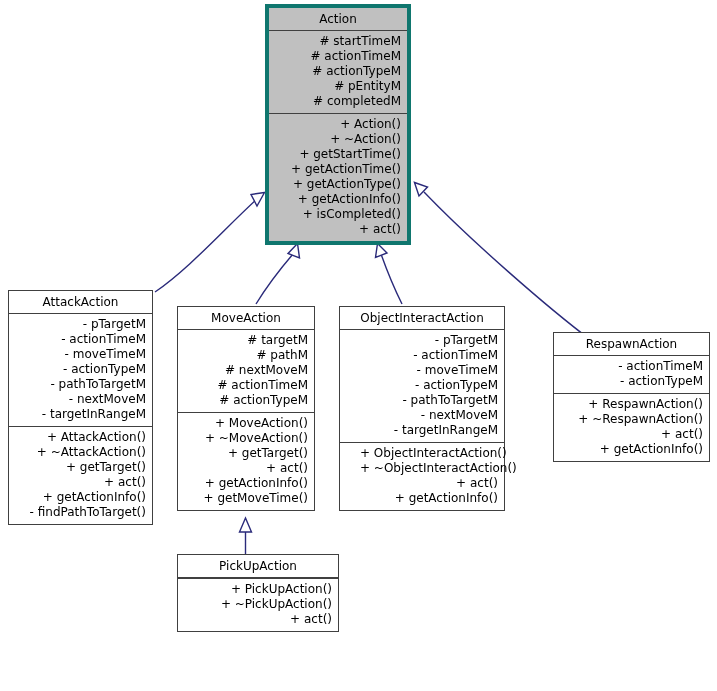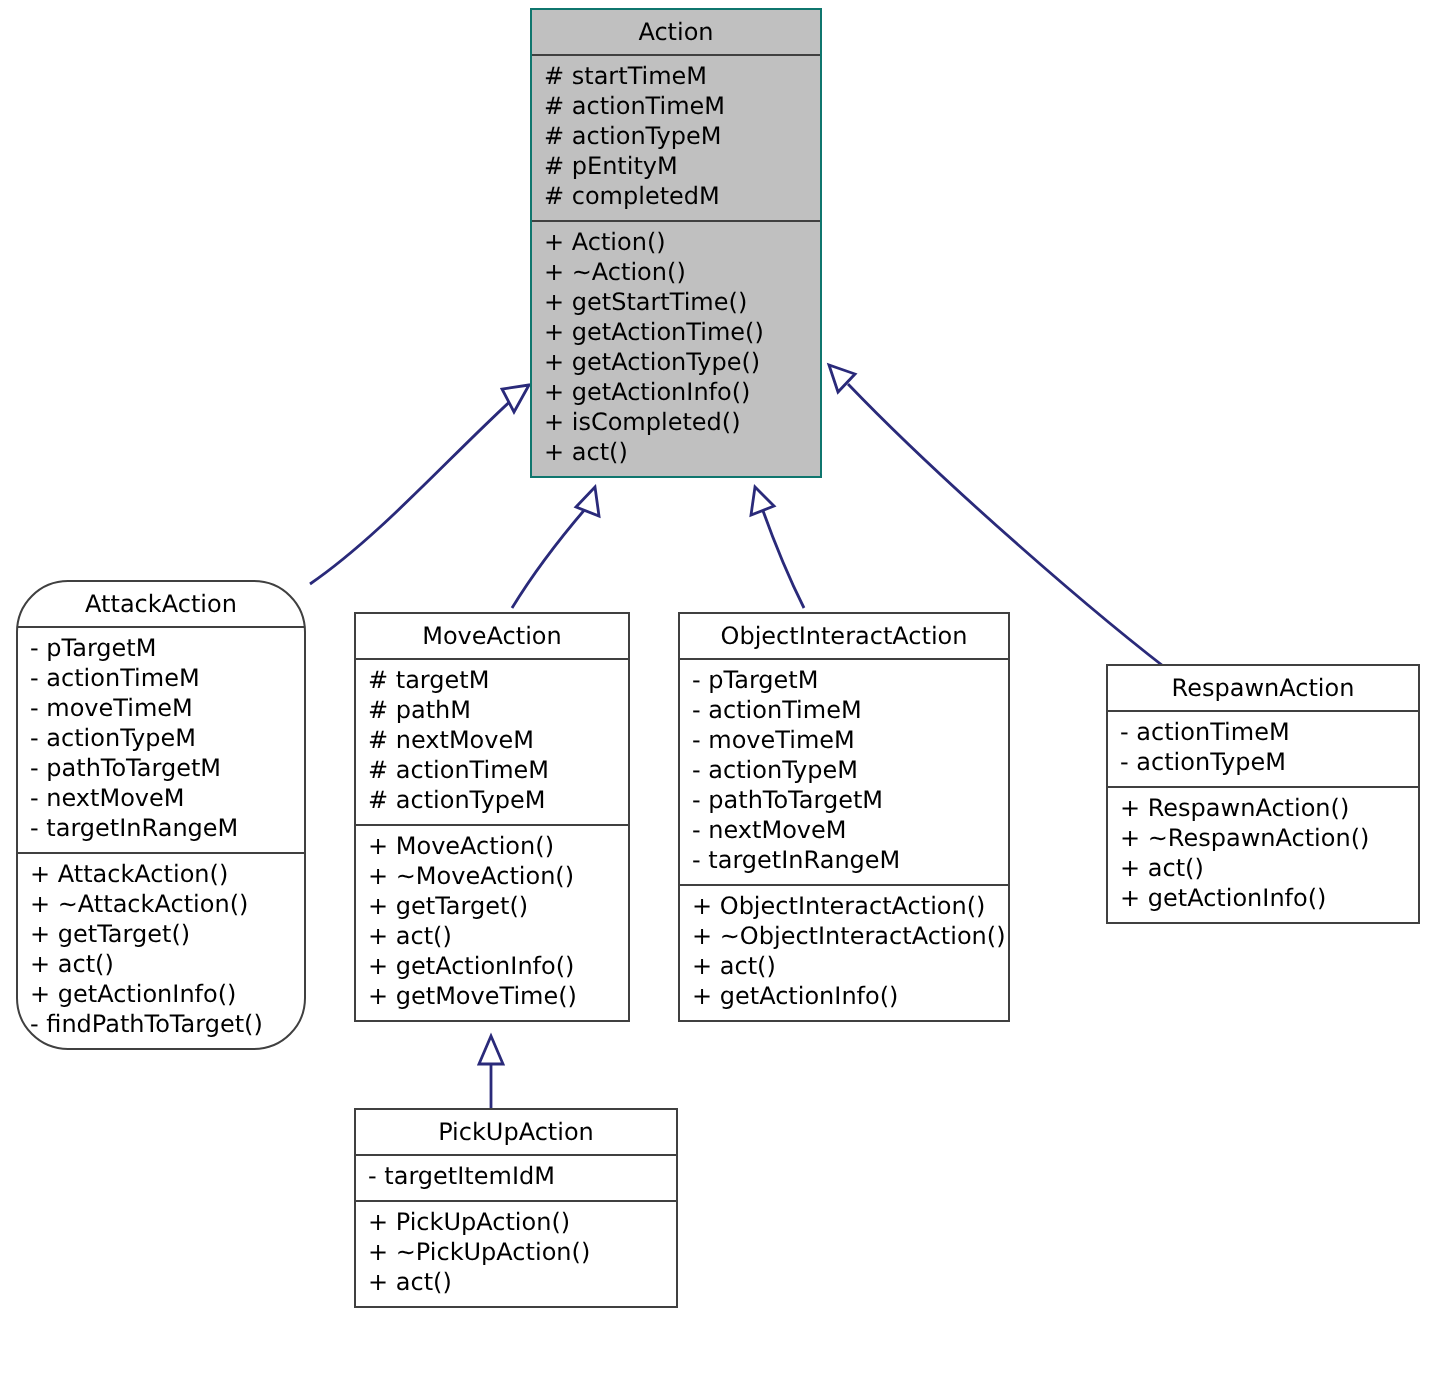--- a/index.html
+++ b/index.html
@@ -4,26 +4,26 @@
 <style>
   html,body{margin:0;padding:0;background:#ffffff;}
   body{width:717px;height:691px;position:relative;overflow:hidden;
        font-family:"DejaVu Sans","Liberation Sans",sans-serif;
        -webkit-font-smoothing:antialiased;}
   #canvas{position:absolute;left:0;top:0;width:717px;height:691px;}
   svg.edges{position:absolute;left:0;top:0;width:717px;height:691px;pointer-events:none;}
 
   .uml-class{position:absolute;box-sizing:border-box;border:1px solid #404040;
              background:#ffffff;}
-  .uml-class.base{background:#c0c0c0;border:1px solid #0f766e;}
+  .uml-class.base{background:#c0c0c0;border:4px solid #0f766e;}
 
   .uml-title{text-align:center;font-size:12px;color:#000;padding:4px 6px 4px 6px;
              line-height:14px;white-space:nowrap;}
   .uml-sep{height:0;border-top:1px solid #404040;font-size:0;line-height:0;}
-  .uml-sec{padding:3px 6px 4px 6px;}
+  .uml-sec{padding:3px 6px 4px 20px;text-align:right;}
   .uml-row{font-size:12px;line-height:15px;color:#000;white-space:nowrap;}
 </style>
 </head>
 <body>
 
 <div id="canvas">
 
   <svg class="edges" viewBox="0 0 717 691" width="717" height="691">
 
     <g>
@@ -68,21 +68,21 @@
       <div class="uml-row">+ ~Action()</div>
       <div class="uml-row">+ getStartTime()</div>
       <div class="uml-row">+ getActionTime()</div>
       <div class="uml-row">+ getActionType()</div>
       <div class="uml-row">+ getActionInfo()</div>
       <div class="uml-row">+ isCompleted()</div>
       <div class="uml-row">+ act()</div>
     </div>
   </div>
 
-  <div class="uml-class" style="left:8px;top:290px;width:145px;border-radius:26px;">
+  <div class="uml-class" style="left:8px;top:290px;width:145px;">
     <div class="uml-title">AttackAction</div>
     <div class="uml-sep"></div>
     <div class="uml-sec">
       <div class="uml-row">- pTargetM</div>
       <div class="uml-row">- actionTimeM</div>
       <div class="uml-row">- moveTimeM</div>
       <div class="uml-row">- actionTypeM</div>
       <div class="uml-row">- pathToTargetM</div>
       <div class="uml-row">- nextMoveM</div>
       <div class="uml-row">- targetInRangeM</div>
@@ -152,23 +152,20 @@
       <div class="uml-row">+ RespawnAction()</div>
       <div class="uml-row">+ ~RespawnAction()</div>
       <div class="uml-row">+ act()</div>
       <div class="uml-row">+ getActionInfo()</div>
     </div>
   </div>
 
   <div class="uml-class" style="left:177px;top:554px;width:162px;">
     <div class="uml-title">PickUpAction</div>
     <div class="uml-sep"></div>
-    <div class="uml-sec">
-      <div class="uml-row">- targetItemIdM</div>
-    </div>
     <div class="uml-sep"></div>
     <div class="uml-sec">
       <div class="uml-row">+ PickUpAction()</div>
       <div class="uml-row">+ ~PickUpAction()</div>
       <div class="uml-row">+ act()</div>
     </div>
   </div>
 
 </div>
 

